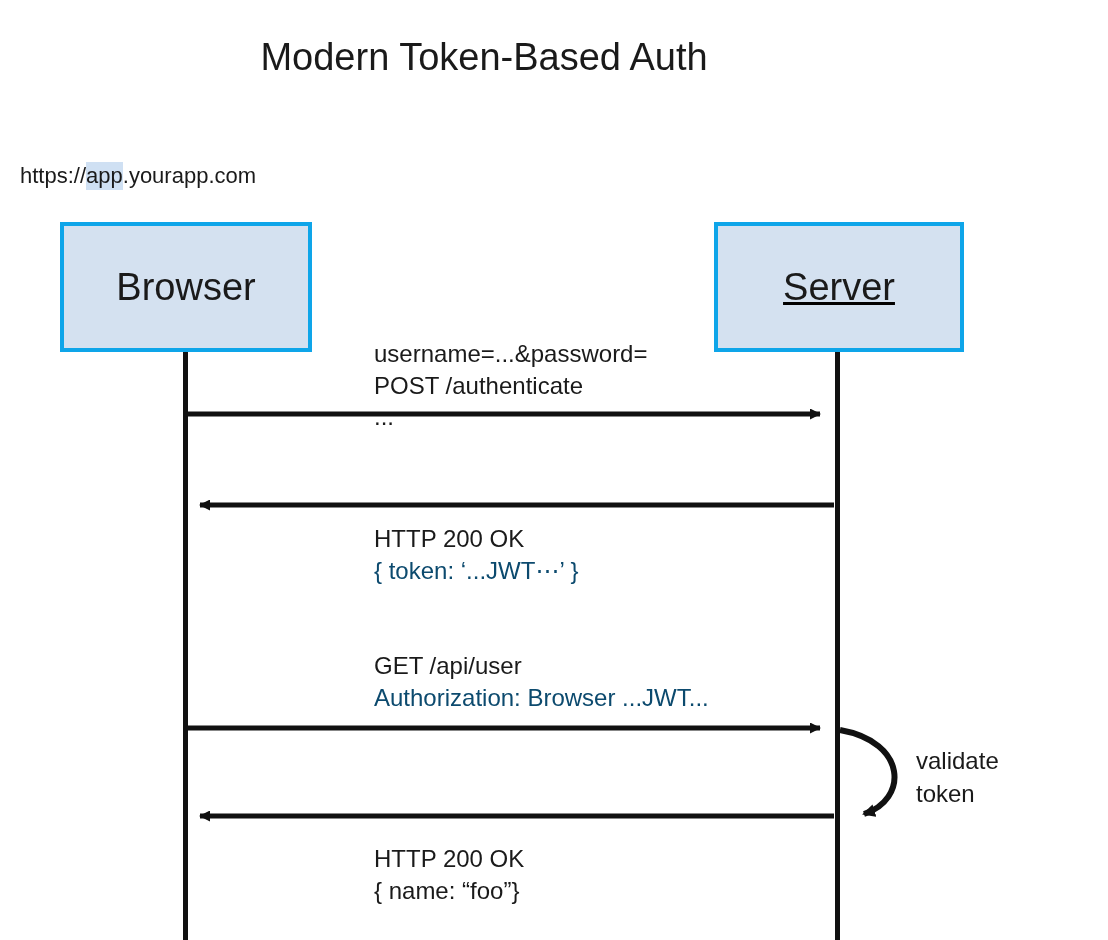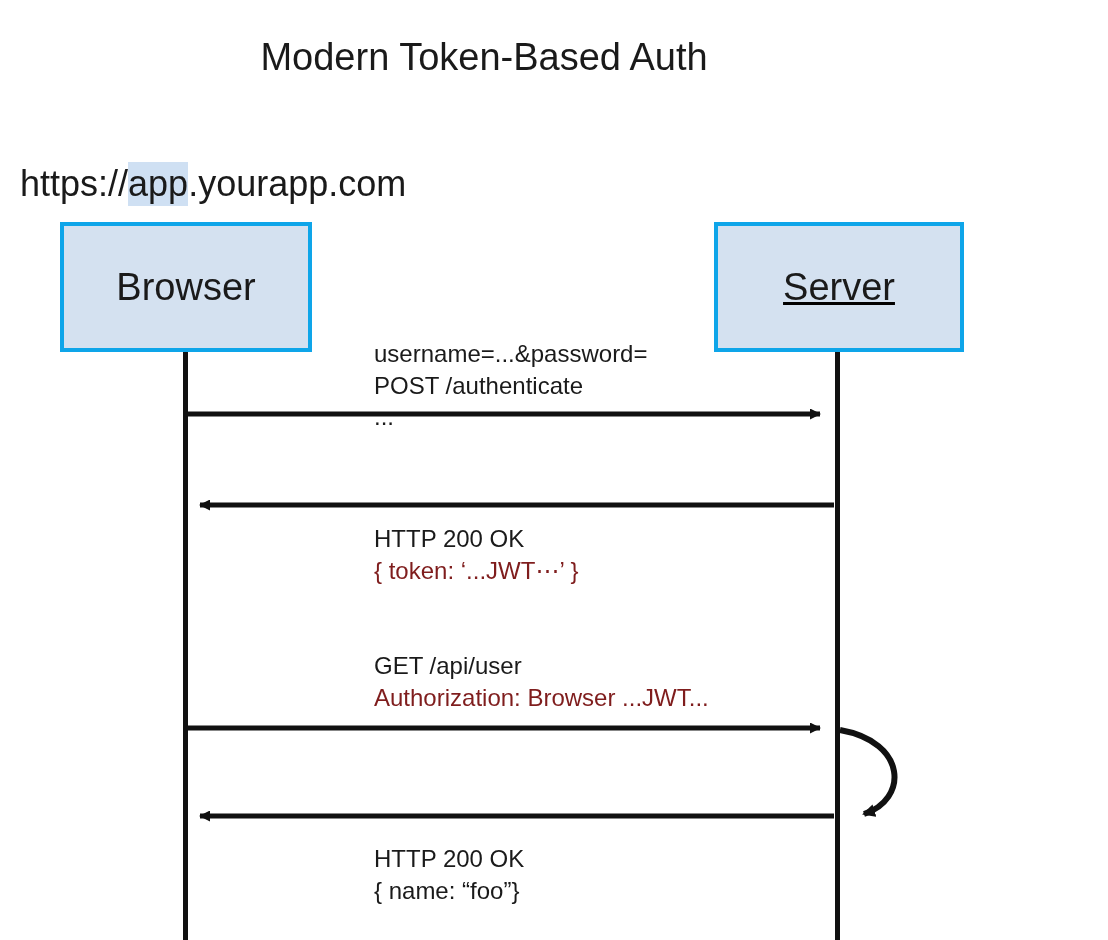--- a/index.html
+++ b/index.html
@@ -29,21 +29,21 @@
     font-size: 38px;
     color: #1a1a1a;
     font-family: "Liberation Sans", sans-serif;
     letter-spacing: 0px;
     white-space: nowrap;
   }
 
   
   .url-label {
     position: absolute;
-    font-size: 36px;
+    font-size: 22px;
     color: #1a1a1a;
     white-space: nowrap;
     font-family: "Liberation Sans", sans-serif;
   }
   .url-label.left  { left: 20px;  top: 163px; }
   .url-label.right { left: 690px; top: 163px; }
   .hl-blue  { background: #cfe0f3; padding: 1px 0 2px 0; }
   .hl-green { background: #9cc087; padding: 1px 0 2px 0; }
 
   
@@ -84,21 +84,21 @@
 
   
   .msg-text {
     position: absolute;
     font-size: 24px;
     line-height: 1.32;
     color: #1a1a1a;
     white-space: nowrap;
     font-family: "Liberation Sans", sans-serif;
   }
-  .msg-text .sub-green { color: #7f1d1d; }
+  .msg-text .sub-green { color: #0c4a6e; }
   .msg-text .line { display: block; }
 
   #txt-msg1 { left: 374px; top: 338px; }
   #txt-msg2 { left: 374px; top: 523px; }
   #txt-msg3 { left: 374px; top: 650px; }
   #txt-msg4 { left: 374px; top: 843px; }
 
   
   #txt-selfcall {
     position: absolute;
@@ -172,14 +172,18 @@
   <div class="msg-text" id="txt-msg3">
     <span class="line">GET /api/user</span>
     <span class="line sub-green">Authorization: Browser ...JWT...</span>
   </div>
 
   <div class="msg-text" id="txt-msg4">
     <span class="line">HTTP 200 OK</span>
     <span class="line">{ name: “foo”}</span>
   </div>
 
+  <div id="txt-selfcall">
+    <span class="line">validate</span>
+    <span class="line">token</span>
+  </div>
 
 </div>
 
 </body></html>

